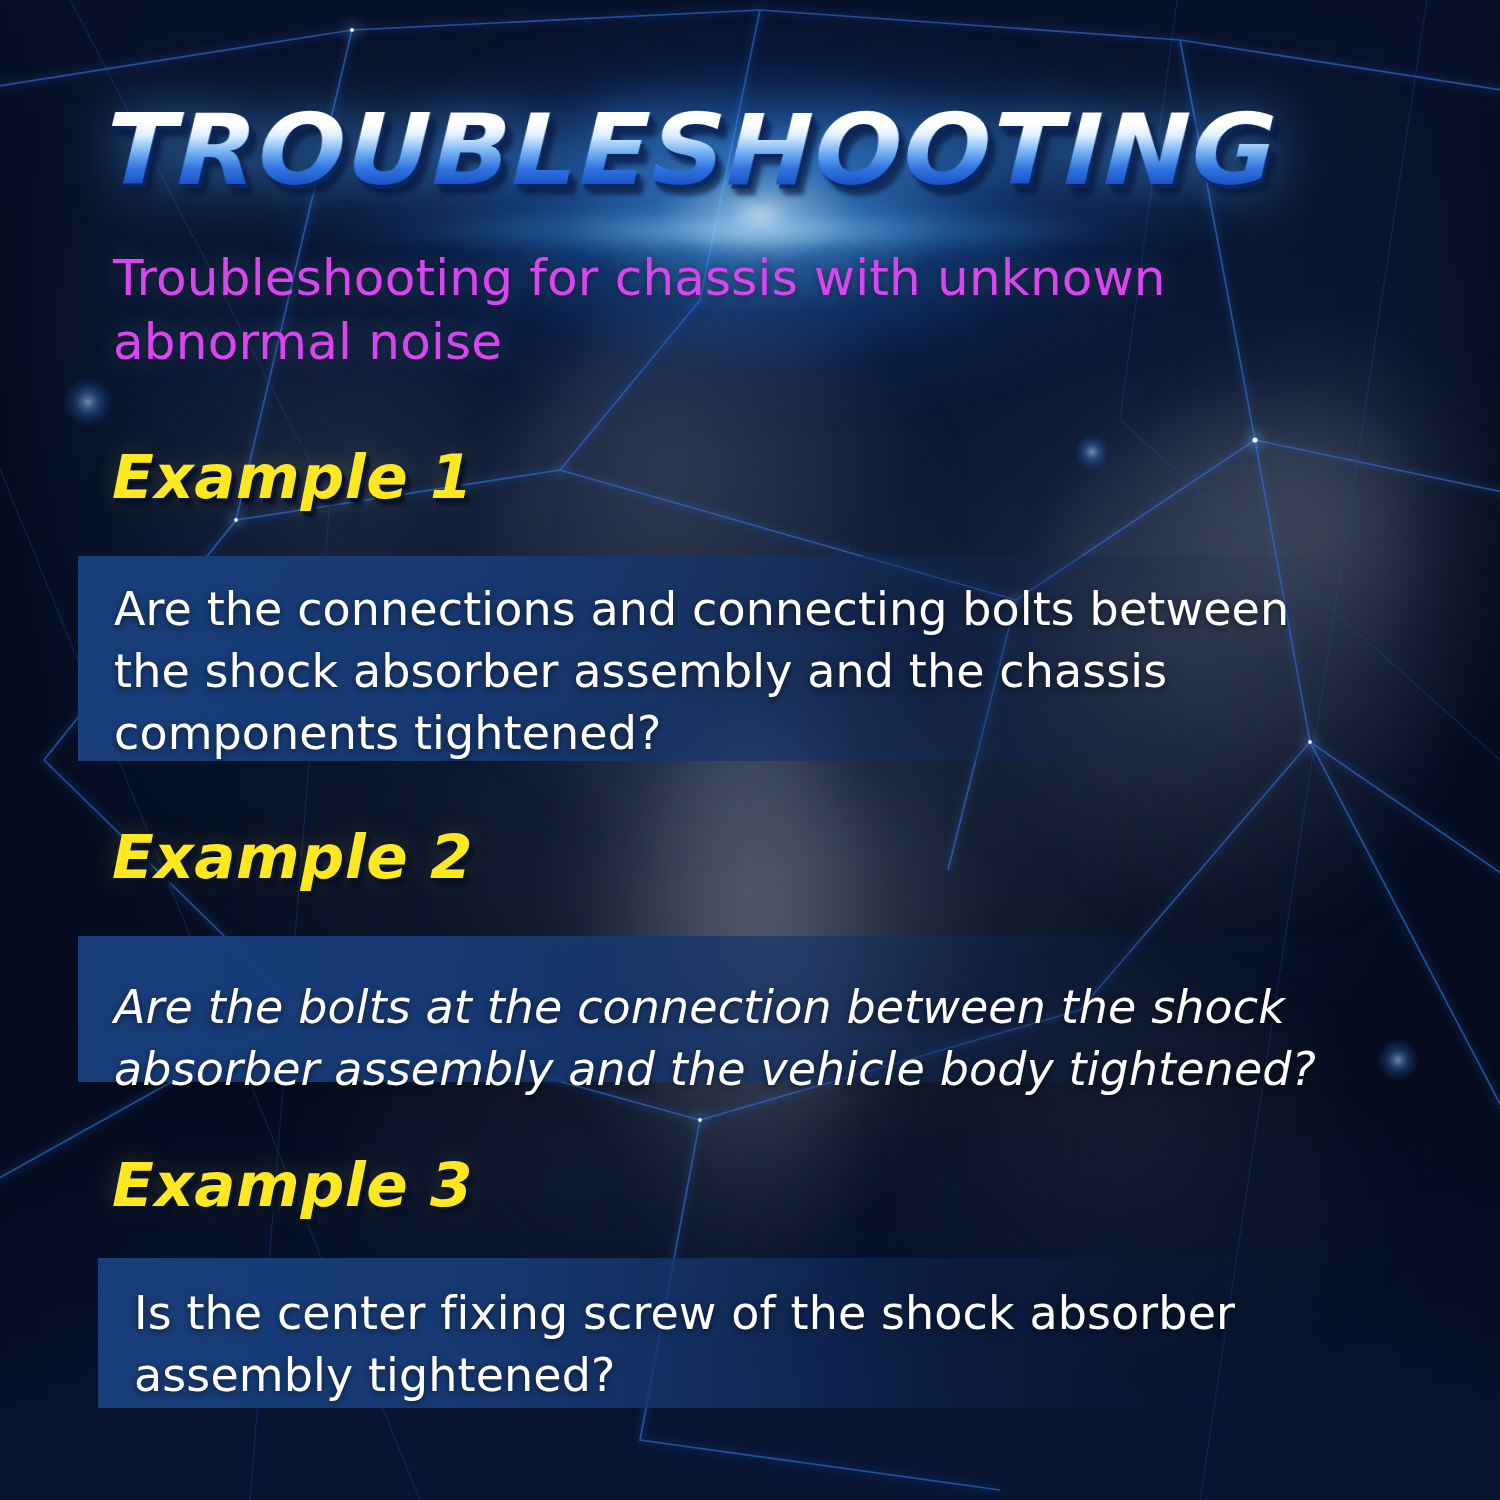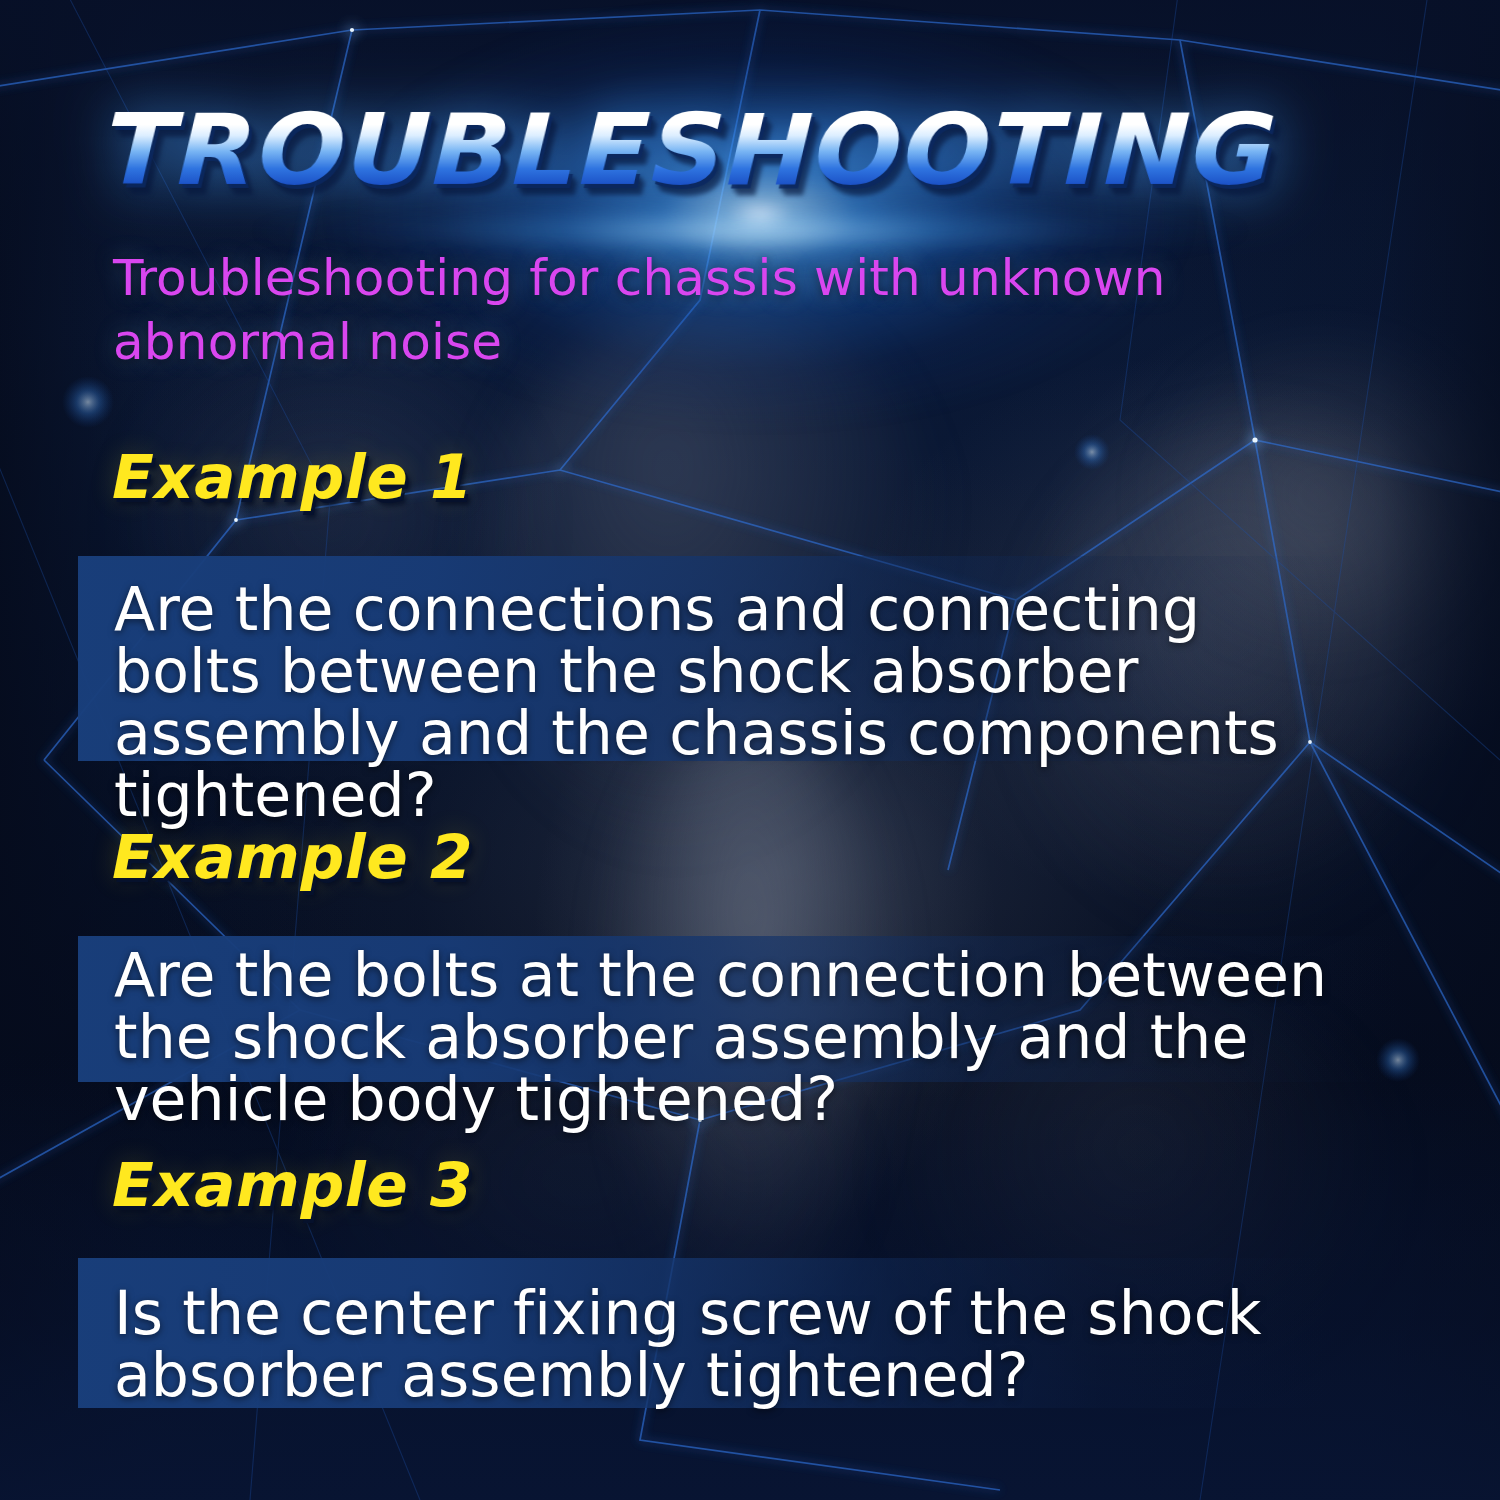--- a/index.html
+++ b/index.html
@@ -162,21 +162,21 @@
         rgba(10,24,55,0.0) 100%);
   }
   .panel-text {
     position: absolute;
     left: 36px;
     top: 0;
     right: 0;
     font-family: "DejaVu Sans", sans-serif;
     font-weight: 400;
     color: #ffffff;
-    font-size: 60px;
+    font-size: 46px;
     line-height: 62px;
     letter-spacing: 0.1px;
     text-shadow: 0 2px 7px rgba(0,0,0,0.55);
   }
 </style>
 </head>
 <body>
 
 <div id="stage">
 
@@ -265,21 +265,21 @@
 
   <div class="subtitle">Troubleshooting for chassis with unknown abnormal noise</div>
 
   <div class="ex-label" style="top:444px;">Example 1</div>
   <div class="panel" style="top:556px; width:1272px; height:205px;">
     <div class="panel-text" style="top:22px; width:1240px;">Are the connections and connecting bolts between the shock absorber assembly and the chassis components tightened?</div>
   </div>
 
   <div class="ex-label" style="top:824px;">Example 2</div>
   <div class="panel" style="top:936px; width:1322px; height:146px;">
-    <div class="panel-text" style="top:8px; width:1290px;">Are the bolts at the connection between the shock absorber assembly and the vehicle body tightened?</div>
+    <div class="panel-text" style="top:40px; width:1290px;font-style:italic;">Are the bolts at the connection between the shock absorber assembly and the vehicle body tightened?</div>
   </div>
 
   <div class="ex-label" style="top:1152px;">Example 3</div>
-  <div class="panel" style="top:1258px; width:1250px; height:150px;">
+  <div class="panel" style="top:1258px; width:1250px; height:150px;margin-left:20px;">
     <div class="panel-text" style="top:24px; width:1170px;">Is the center fixing screw of the shock absorber assembly tightened?</div>
   </div>
 
 </div>
 
 </body></html>

